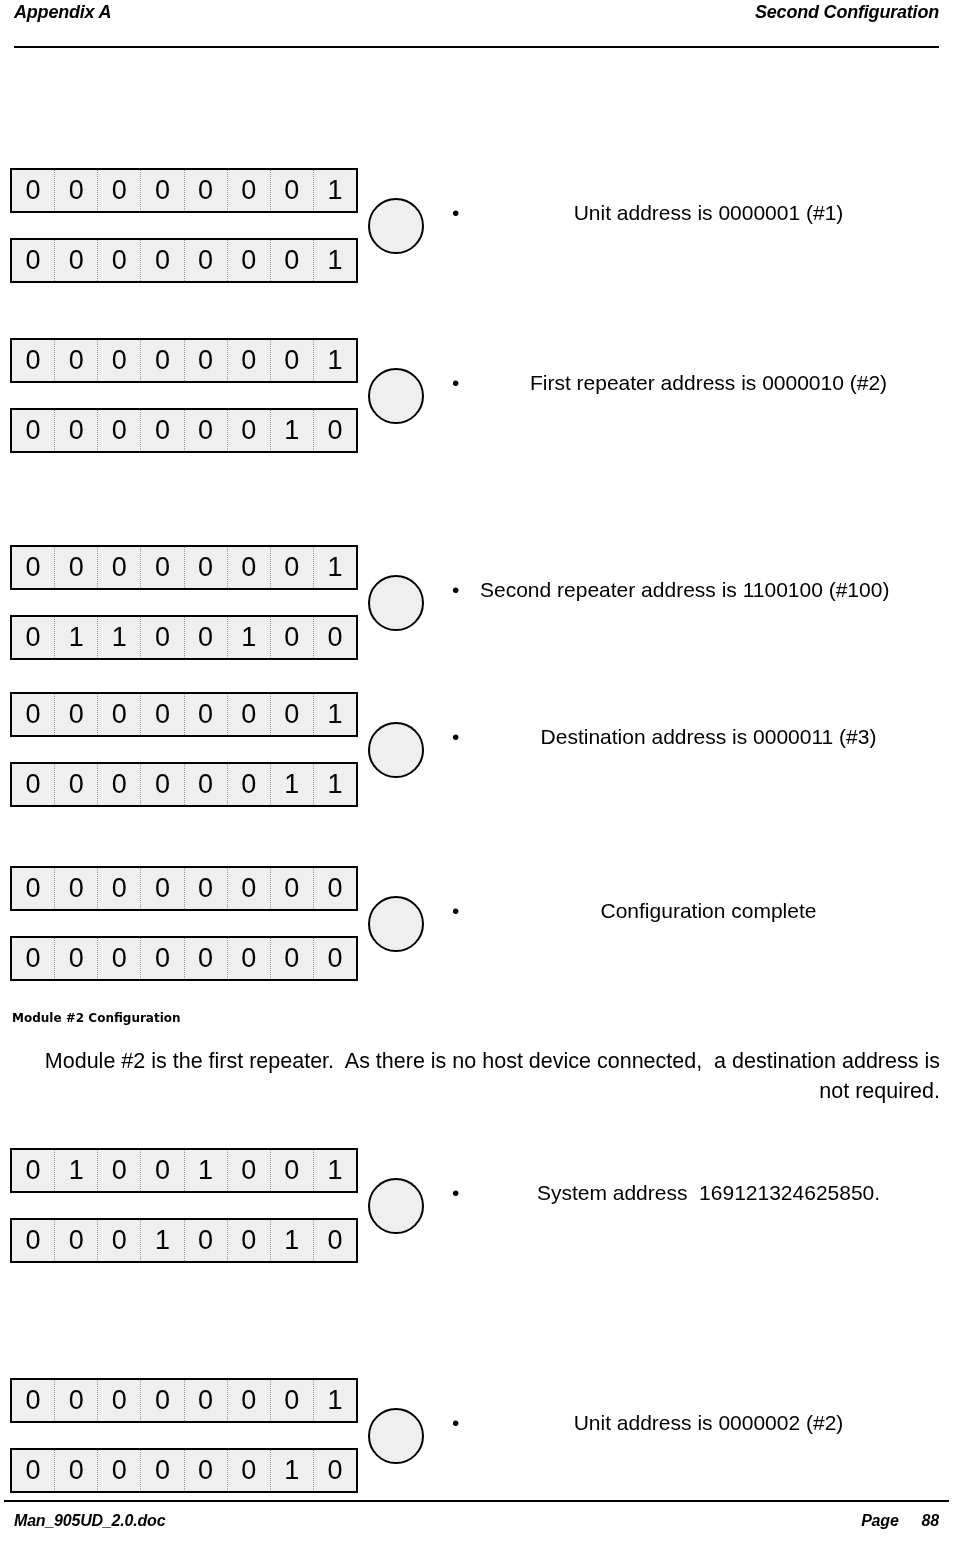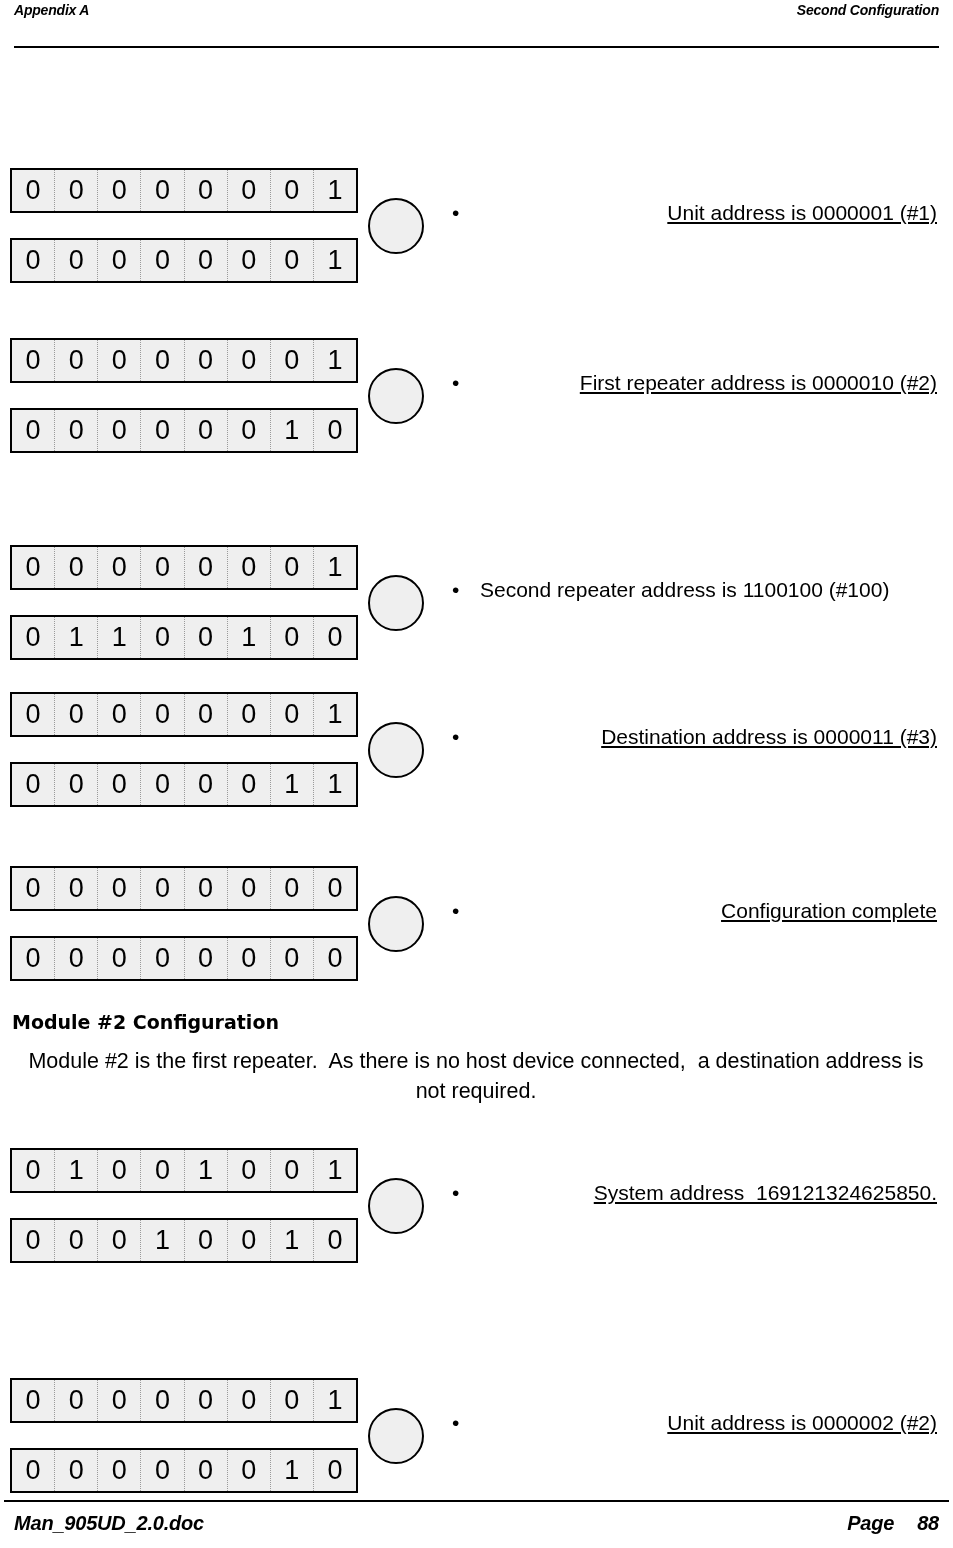--- a/index.html
+++ b/index.html
@@ -20,21 +20,21 @@
   .page-header {
     position: absolute;
     left: 14px;
     top: 2px;
     width: 925px;
     display: flex;
     justify-content: space-between;
     align-items: flex-end;
     font-weight: bold;
     font-style: italic;
-    font-size: 14px;
+    font-size: 18px;
     letter-spacing: -0.2px;
   }
   .header-rule {
     position: absolute;
     left: 14px;
     top: 46px;
     width: 925px;
     height: 0;
     border-top: 2px solid #000;
   }
@@ -51,21 +51,21 @@
   .page-footer {
     position: absolute;
     left: 14px;
     top: 1512px;
     width: 925px;
     display: flex;
     justify-content: space-between;
     align-items: baseline;
     font-weight: bold;
     font-style: italic;
-    font-size: 20px;
+    font-size: 16px;
     letter-spacing: -0.2px;
   }
   .page-footer .page-num-word { margin-right: 4px; }
   .footer-right { display: flex; align-items: baseline; gap: 19px; }
 
   
   .switch-group {
     position: absolute;
     left: 0;
     width: 953px;
@@ -123,40 +123,40 @@
     width: 28px;
     flex: 0 0 28px;
     font-size: 21px;
     line-height: 27px;
   }
   .bullet-text {
     flex: 1 1 auto;
     text-align: justify;
     white-space: pre-wrap;
   }
-  .bullet-text.nojust { text-align: right; text-decoration: underline; }
+  .bullet-text.nojust { text-align: center; }
 
   
   .section-heading {
     position: absolute;
     left: 12px;
     top: 1011px;
-    font-size: 19px;
+    font-size: 12px;
     font-weight: bold;
     font-family: "DejaVu Sans", sans-serif;
     letter-spacing: 0px;
   }
   .section-body {
     position: absolute;
     left: 12px;
     top: 1046px;
     width: 928px;
     font-size: 21.5px;
     line-height: 30px;
-    text-align: center;
+    text-align: right;
     white-space: pre-wrap;
   }
 </style>
 </head>
 <body>
 
 <div class="page-header">
   <span>Appendix A</span>
   <span>Second Configuration</span>
 </div>

